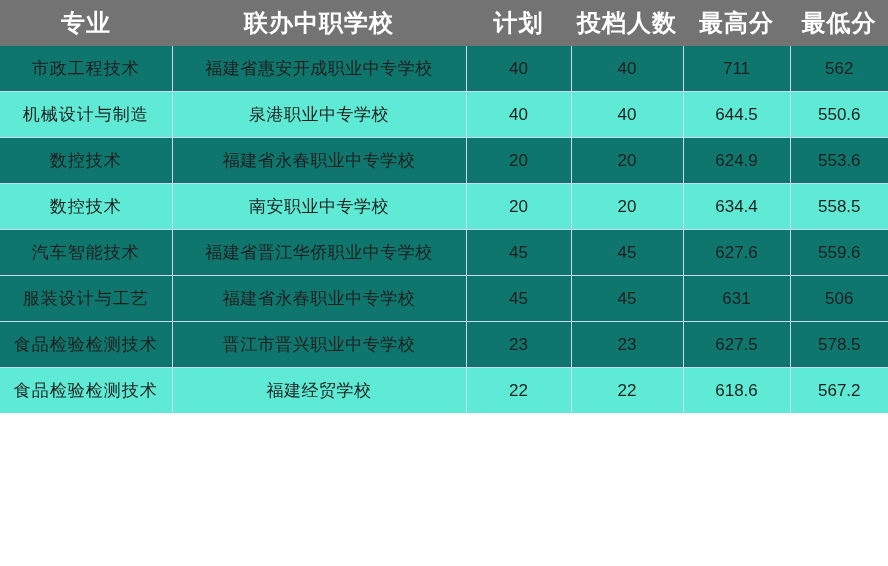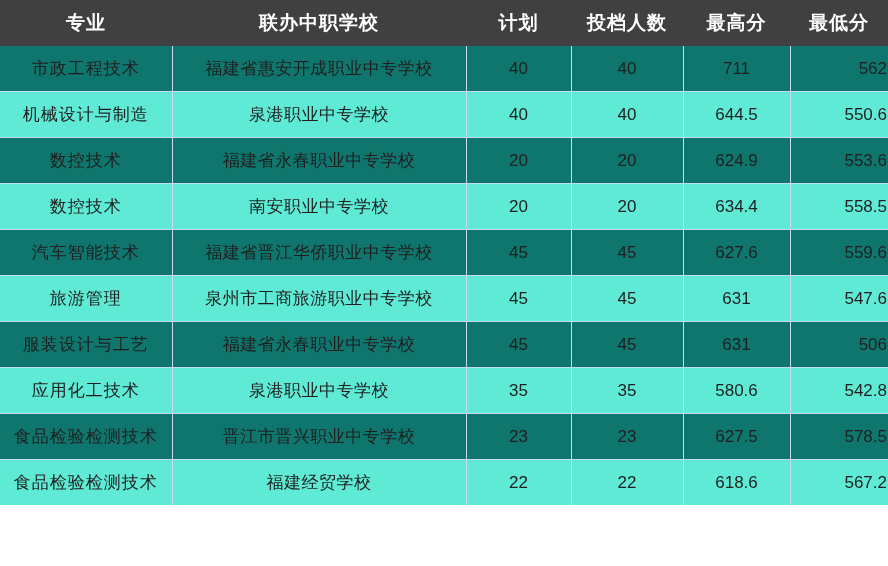--- a/index.html
+++ b/index.html
@@ -19,43 +19,43 @@
     table-layout: fixed;
   }
   table.data-table col.c0 { width: 172px; }
   table.data-table col.c1 { width: 294px; }
   table.data-table col.c2 { width: 105px; }
   table.data-table col.c3 { width: 112px; }
   table.data-table col.c4 { width: 107px; }
   table.data-table col.c5 { width: 98px; }
 
   thead th {
-    background: #404040;
+    background: #737373;
     color: #ffffff;
-    font-size: 19px;
+    font-size: 24px;
     font-weight: bold;
     height: 44px;
     text-align: center;
     vertical-align: middle;
     letter-spacing: 1px;
     border: none;
     margin-left: 20px;
   }
   tbody td {
     height: 43px;
     text-align: center;
     vertical-align: middle;
     font-size: 17px;
     color: #1f1f1f;
     border-bottom: 1px solid #c9d9ef;
     border-right: 1px solid #c9d9ef;
     white-space: nowrap;
     overflow: hidden;
   }
-  tbody td:last-child { border-right: none; text-align: right; }
+  tbody td:last-child { border-right: none; }
   tbody tr.odd td { background: #0f766e; }
   tbody tr.even td { background: #5eead4; }
   tbody td.col-major { letter-spacing: 1px; }
   tbody td.col-school { letter-spacing: 0.5px; }
   tbody tr:last-child td { border-bottom: none; }
 </style>
 </head>
 <body>
 
 <table class="data-table">
@@ -111,43 +111,27 @@
         <td>558.5</td>
       </tr>
       <tr class="odd">
         <td class="col-major">汽车智能技术</td>
         <td class="col-school">福建省晋江华侨职业中专学校</td>
         <td>45</td>
         <td>45</td>
         <td>627.6</td>
         <td>559.6</td>
       </tr>
-      <tr class="even">
-        <td class="col-major">旅游管理</td>
-        <td class="col-school">泉州市工商旅游职业中专学校</td>
-        <td>45</td>
-        <td>45</td>
-        <td>631</td>
-        <td>547.6</td>
-      </tr>
       <tr class="odd">
         <td class="col-major">服装设计与工艺</td>
         <td class="col-school">福建省永春职业中专学校</td>
         <td>45</td>
         <td>45</td>
         <td>631</td>
         <td>506</td>
-      </tr>
-      <tr class="even">
-        <td class="col-major">应用化工技术</td>
-        <td class="col-school">泉港职业中专学校</td>
-        <td>35</td>
-        <td>35</td>
-        <td>580.6</td>
-        <td>542.8</td>
       </tr>
       <tr class="odd">
         <td class="col-major">食品检验检测技术</td>
         <td class="col-school">晋江市晋兴职业中专学校</td>
         <td>23</td>
         <td>23</td>
         <td>627.5</td>
         <td>578.5</td>
       </tr>
       <tr class="even">

